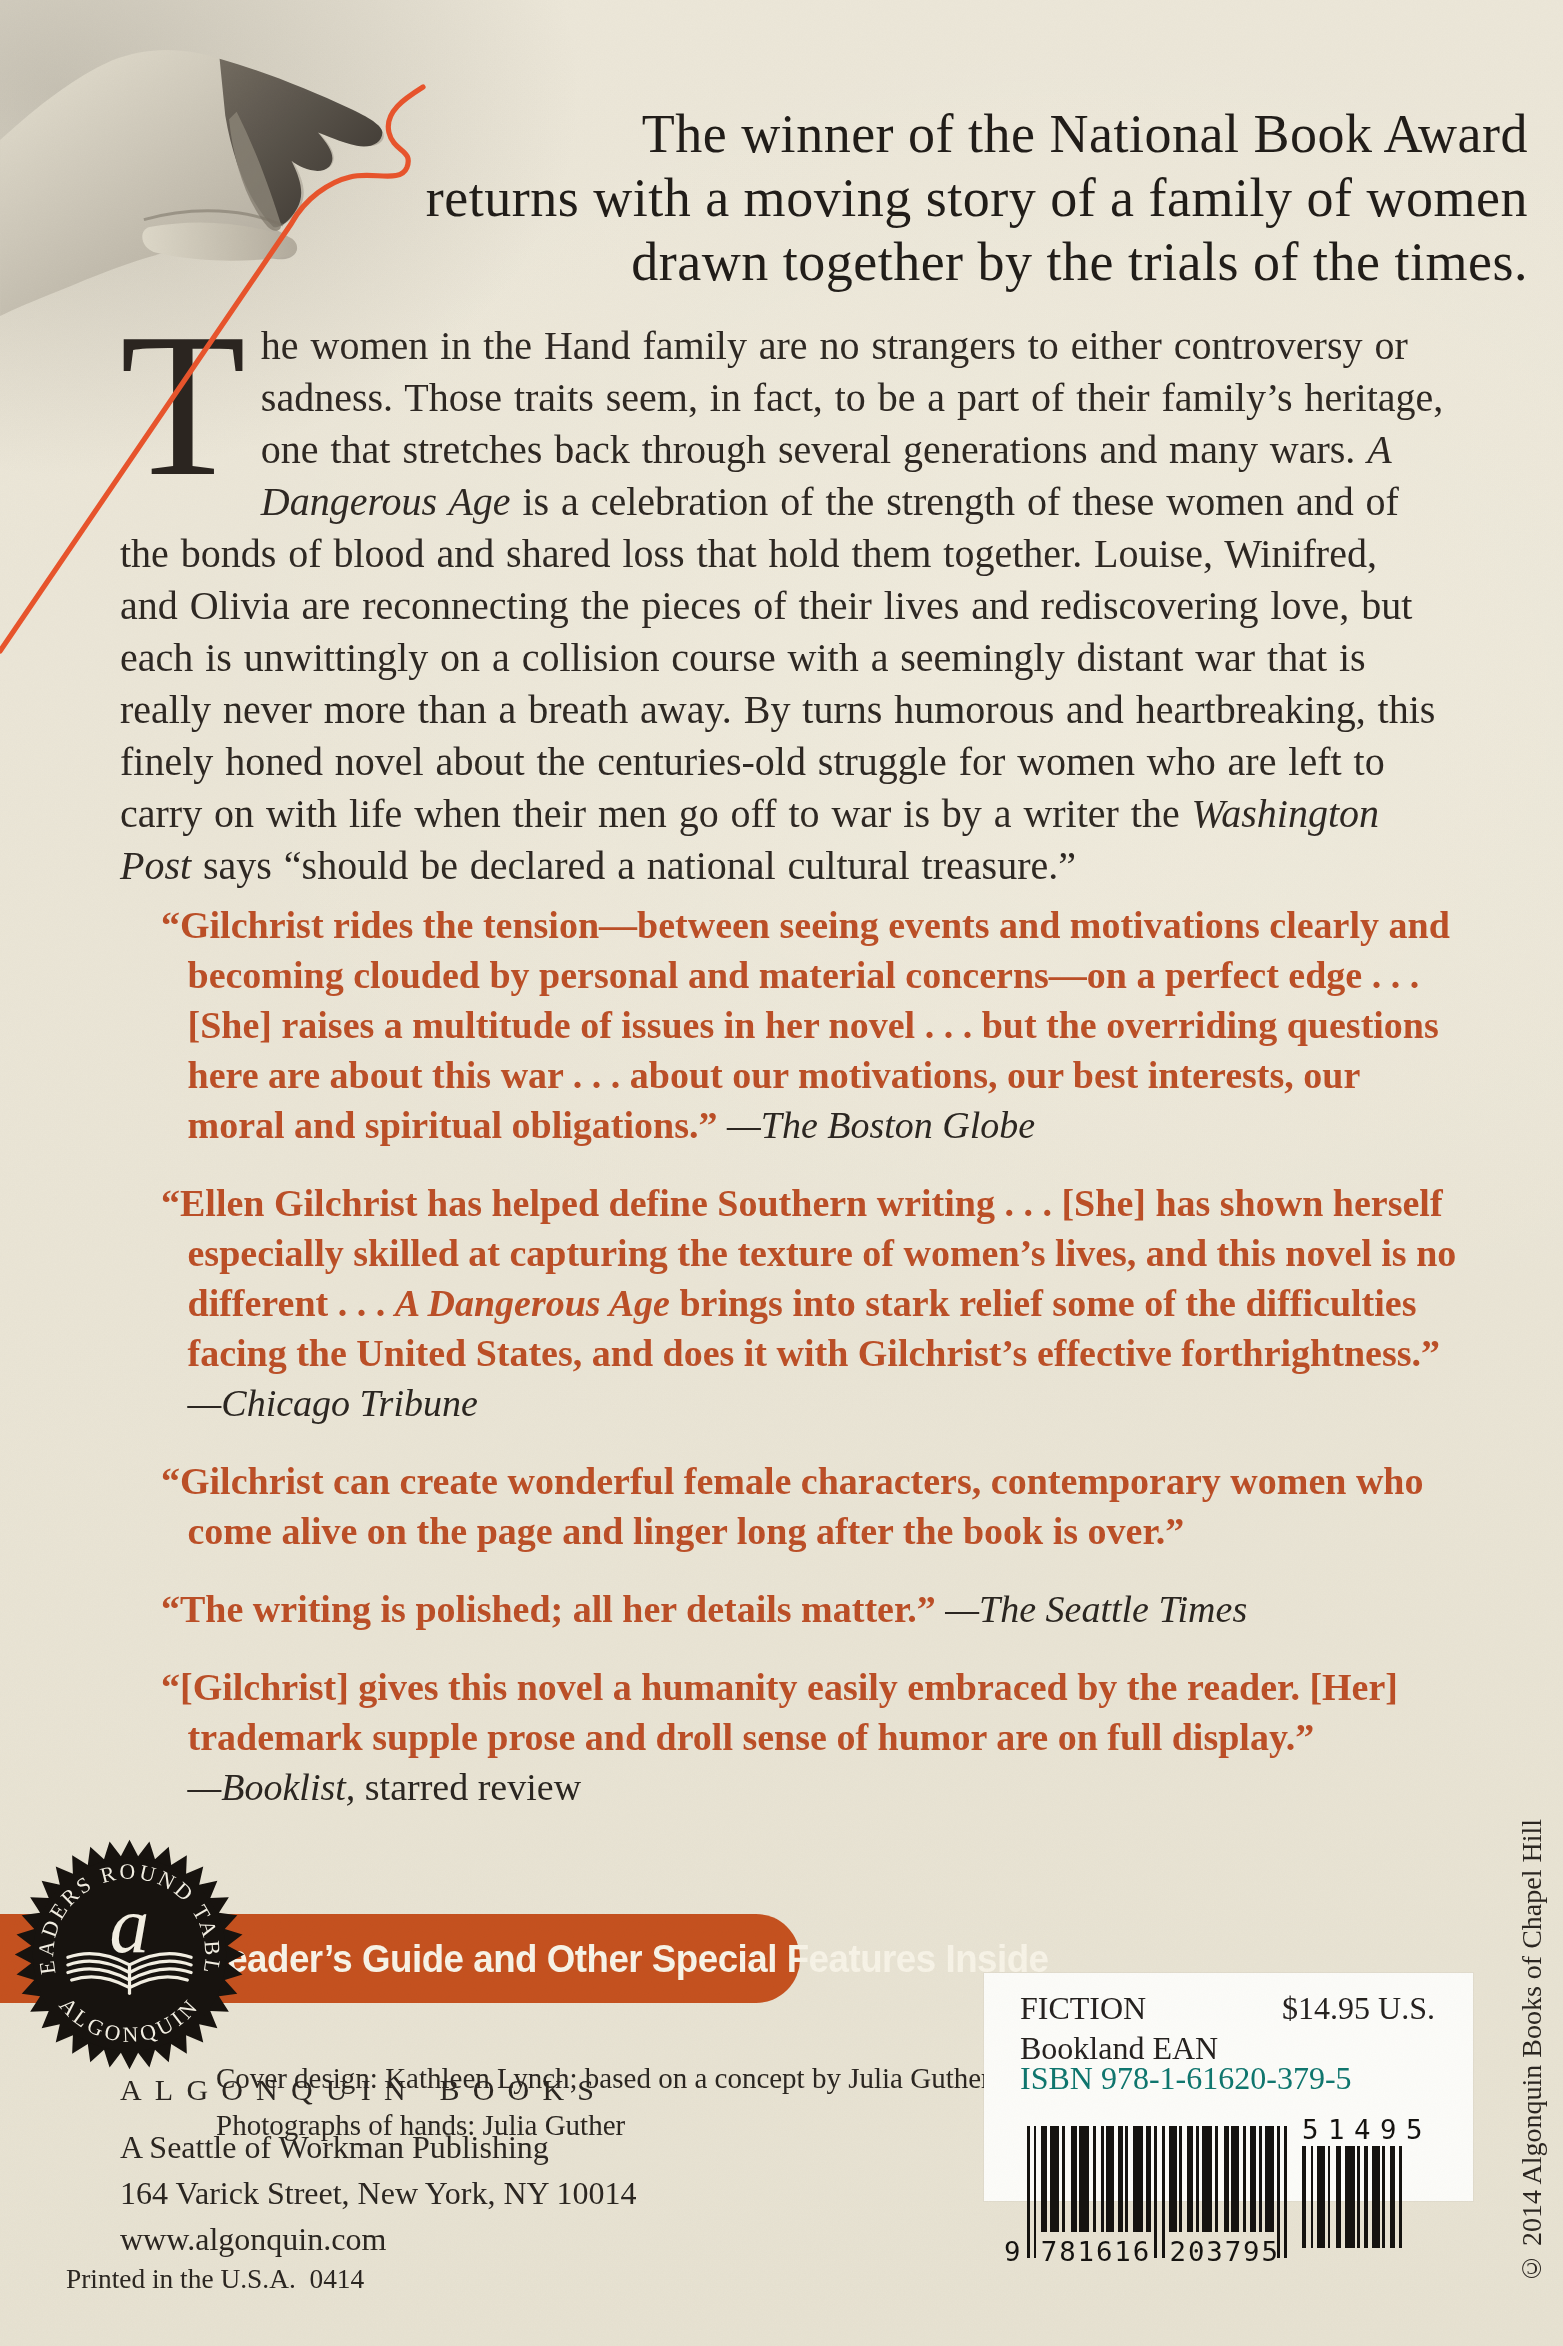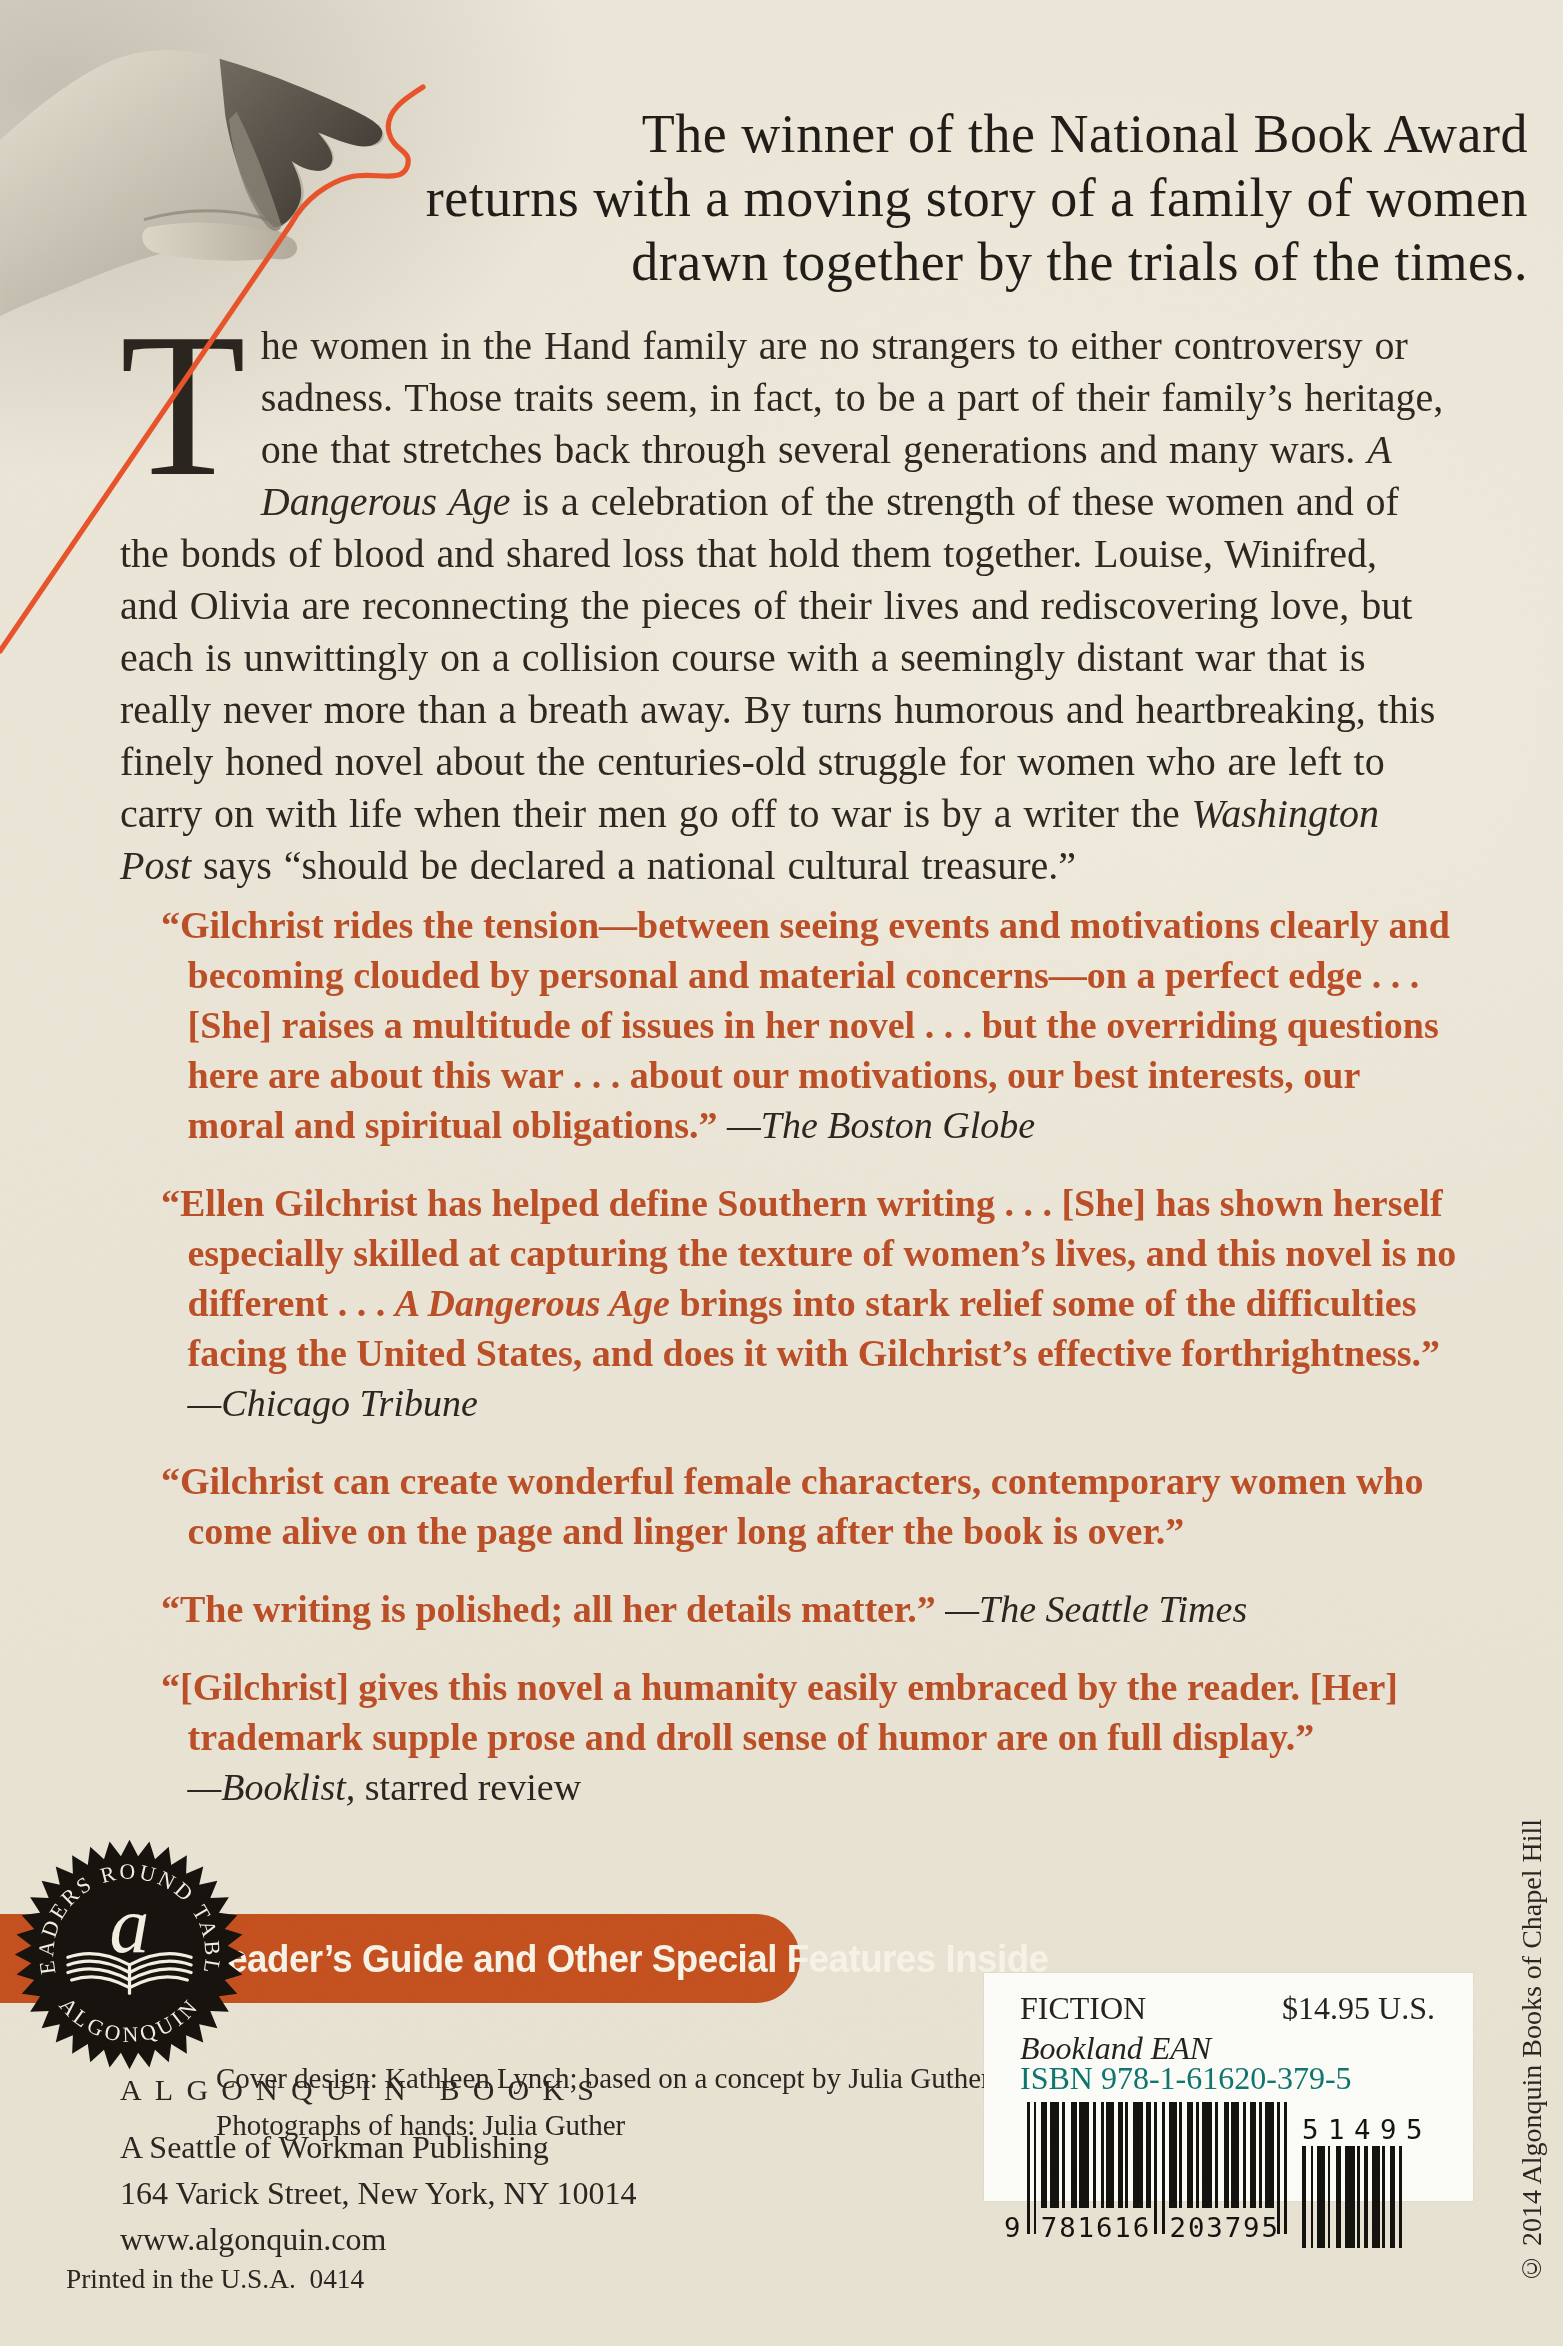--- a/index.html
+++ b/index.html
@@ -39,23 +39,23 @@
   
   .publisher{position:absolute;left:120px;top:2073px;color:#2b2621;}
   .publisher .name{font-size:30px;letter-spacing:13.2px;margin-bottom:17px;}
   .publisher .line{font-size:32px;line-height:46px;}
   .printed{position:absolute;left:66px;top:2264px;font-size:27.4px;color:#2b2621;white-space:pre;}
   
   .pricebox{position:absolute;left:984px;top:1973px;width:489px;height:228px;background:#fcfcf9;
     box-shadow:0 0 0 0.9px rgba(0,0,0,.03);}
   .pb-row{position:absolute;left:36px;right:38px;top:17px;display:flex;justify-content:space-between;
     font-size:32px;color:#262220;}
-  .pb-line2{position:absolute;left:36px;top:57px;font-size:32px;color:#262220;font-style:italic;}
+  .pb-line2{position:absolute;left:36px;top:57px;font-size:32px;color:#262220;}
   .pb-line3{position:absolute;left:36px;top:87px;font-size:32px;color:#0f766e;}
-  .bc-main{position:absolute;left:43px;top:129px;width:252px;height:138px;}
+  .bc-main{position:absolute;left:43px;top:153px;width:252px;height:138px;}
   .bc-addon{position:absolute;left:318px;top:145px;width:129px;height:138px;}
   .bc-bar{position:absolute;top:0;background:#151310;}
   .bc-digits{position:absolute;left:-23px;top:110px;font-family:"DejaVu Sans Mono",monospace;
     font-size:27.4px;color:#151310;white-space:pre;letter-spacing:1.9px;background:transparent;}
   .bc-addon-digits{position:absolute;left:0;top:-3.8px;width:100%;text-align:center;
     font-family:"DejaVu Sans Mono",monospace;font-size:27.4px;letter-spacing:9.5px;color:#151310;}
   
   .copyright-vert{position:absolute;right:15px;bottom:62px;height:445px;
     writing-mode:vertical-rl;transform:rotate(180deg);font-size:28px;color:#2b2621;white-space:nowrap;}
   .hand{position:absolute;left:0;top:0;pointer-events:none;}

